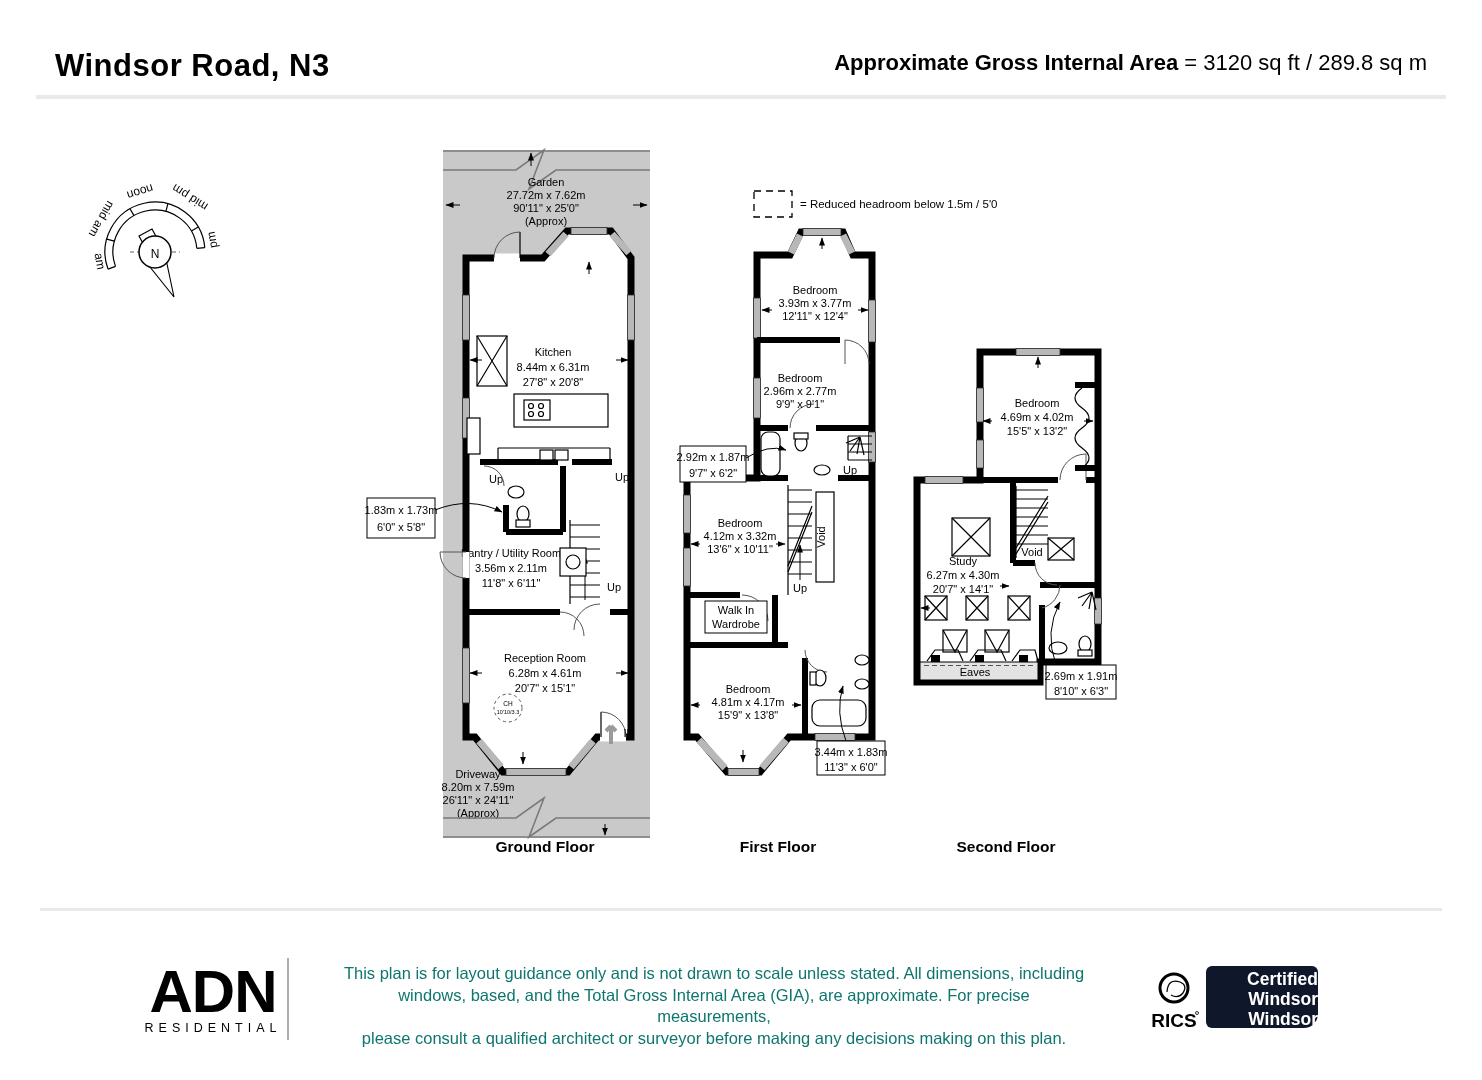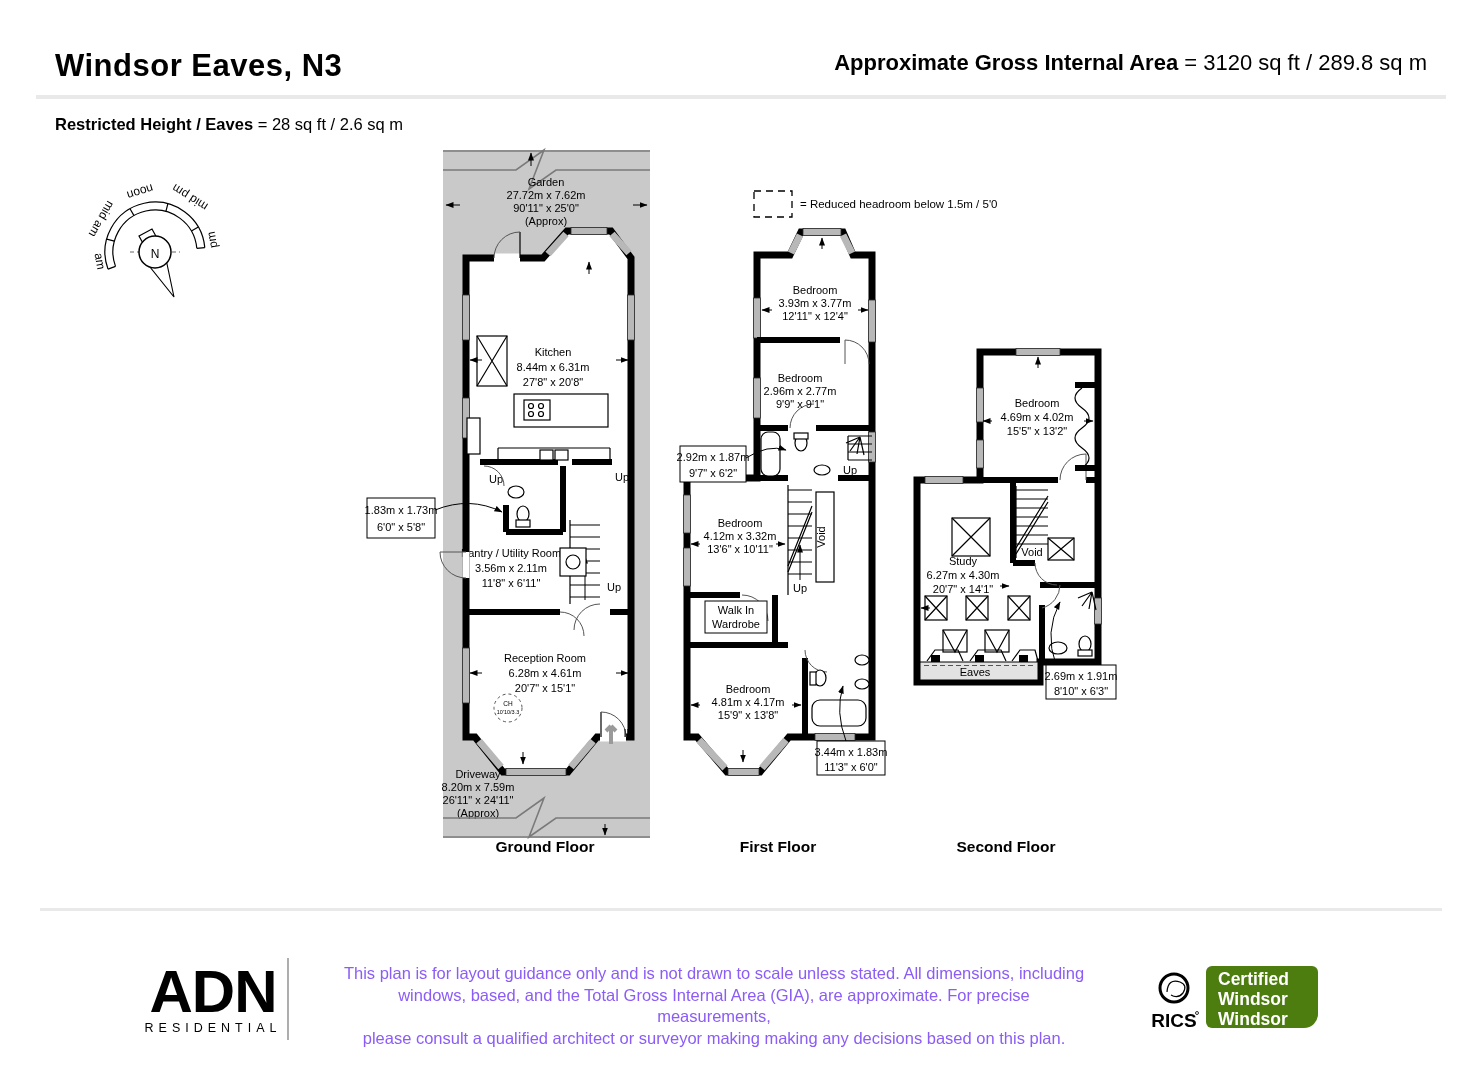--- a/index.html
+++ b/index.html
@@ -24,34 +24,33 @@
   .brk{fill:none;stroke:#7a7a7a;stroke-width:1.6;}
   .dim{fill:none;stroke:#000;stroke-width:1;marker-end:url(#arr);}
   .callout{fill:#fff;stroke:#000;stroke-width:1;}
   .dashbox{fill:none;stroke:#000;stroke-width:1.3;stroke-dasharray:7,5;}
   text{font-family:"Liberation Sans",sans-serif;fill:#000;}
   .pt{font-size:11px;text-anchor:middle;}
   .fl{font-size:15.5px;font-weight:bold;text-anchor:middle;}
   .lg{font-size:11.5px;}
   .comp{font-size:12px;text-anchor:middle;}
   .disclaimer{position:absolute;left:340px;top:963px;width:748px;text-align:center;
-              font-size:16.5px;line-height:21.5px;color:#8b5cf6;}
-  .badge{position:absolute;left:1206px;top:966px;width:112px;height:62px;background:#4d7c0f;
+              font-size:16.5px;line-height:21.5px;color:#0f766e;}
+  .badge{position:absolute;left:1206px;top:966px;width:112px;height:62px;background:#0f172a;
          border-radius:6px 6px 14px 6px;color:#fff;font-weight:bold;font-size:17.5px;
-         line-height:20px;padding:3px 0 0 12px;box-sizing:border-box;}
+         line-height:20px;padding:3px 0 0 12px;box-sizing:border-box;text-align:right;}
 </style>
 </head>
 <body>
 
 <div class="page">
 
-  <div class="hdr-title">Windsor Eaves, N3</div>
+  <div class="hdr-title">Windsor Road, N3</div>
   <div class="hdr-gia"><span class="b">Approximate Gross Internal Area</span><span> = 3120 sq ft / 289.8 sq m</span></div>
   <div class="divider" style="left:36px;top:95px;width:1410px;height:4px;"></div>
-  <div class="sub"><span class="b">Restricted Height / Eaves</span><span> = 28 sq ft / 2.6 sq m</span></div>
 
   <svg class="plan-svg" width="1482" height="1080" viewBox="0 0 1482 1080">
     <defs>
       <marker id="arr" markerWidth="9" markerHeight="8" refX="7.5" refY="3" orient="auto">
         <path d="M0,0 L8,3 L0,6 Z" fill="#000"></path>
       </marker>
     </defs>
 
     <g>
       <path class="thin" d="M108,269.1 A50,50 0 1 1 204.8,247.6" stroke-width="1.4"></path>
@@ -424,21 +423,21 @@
       <text x="1174" y="1027" font-size="19" font-weight="bold" text-anchor="middle">RICS</text>
       <circle cx="1197" cy="1013" r="1.5" fill="none" stroke="#000" stroke-width=".8"></circle>
     </g>
   </svg>
 
   <div class="divider" style="left:40px;top:908px;width:1402px;height:3px;"></div>
 
   <div class="disclaimer">
     <div>This plan is for layout guidance only and is not drawn to scale unless stated. All dimensions, including</div>
     <div>windows, based, and the Total Gross Internal Area (GIA), are approximate. For precise measurements,</div>
-    <div>please consult a qualified architect or surveyor making making any decisions based on this plan.</div>
+    <div>please consult a qualified architect or surveyor before making any decisions making on this plan.</div>
   </div>
 
   <div class="badge">
     <div>Certified</div>
     <div>Windsor</div>
     <div>Windsor</div>
   </div>
 
 </div>
 

